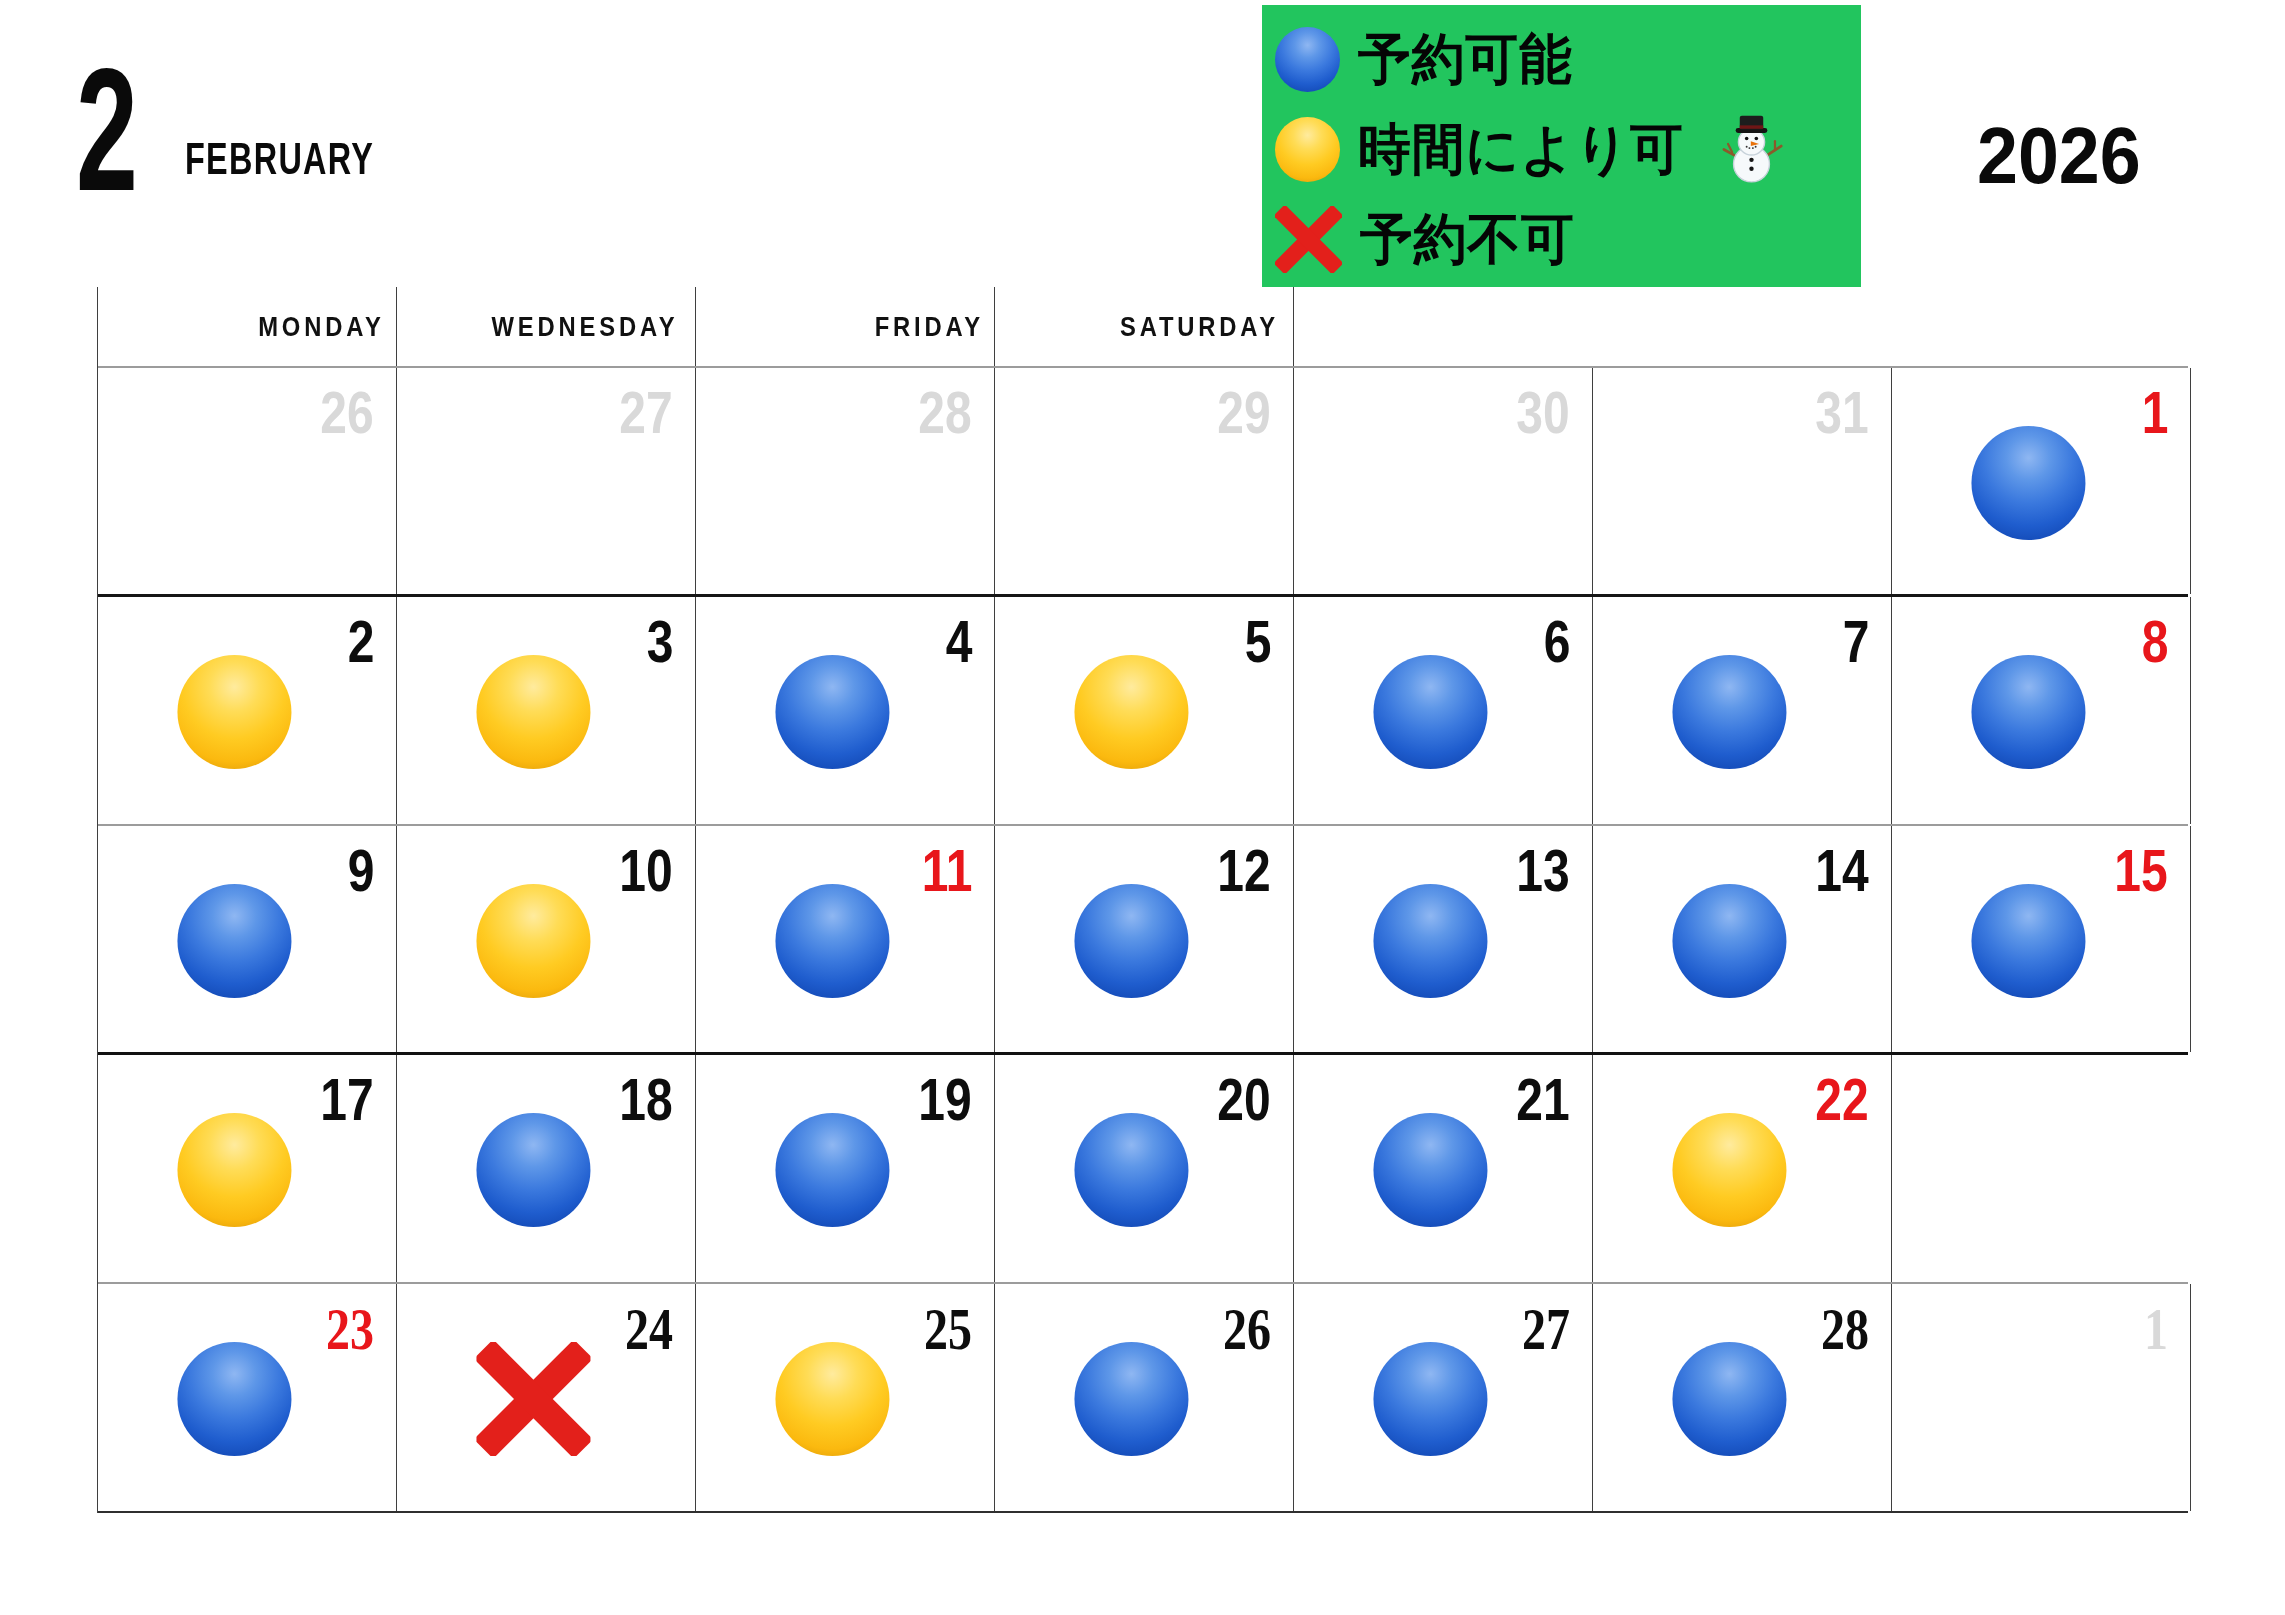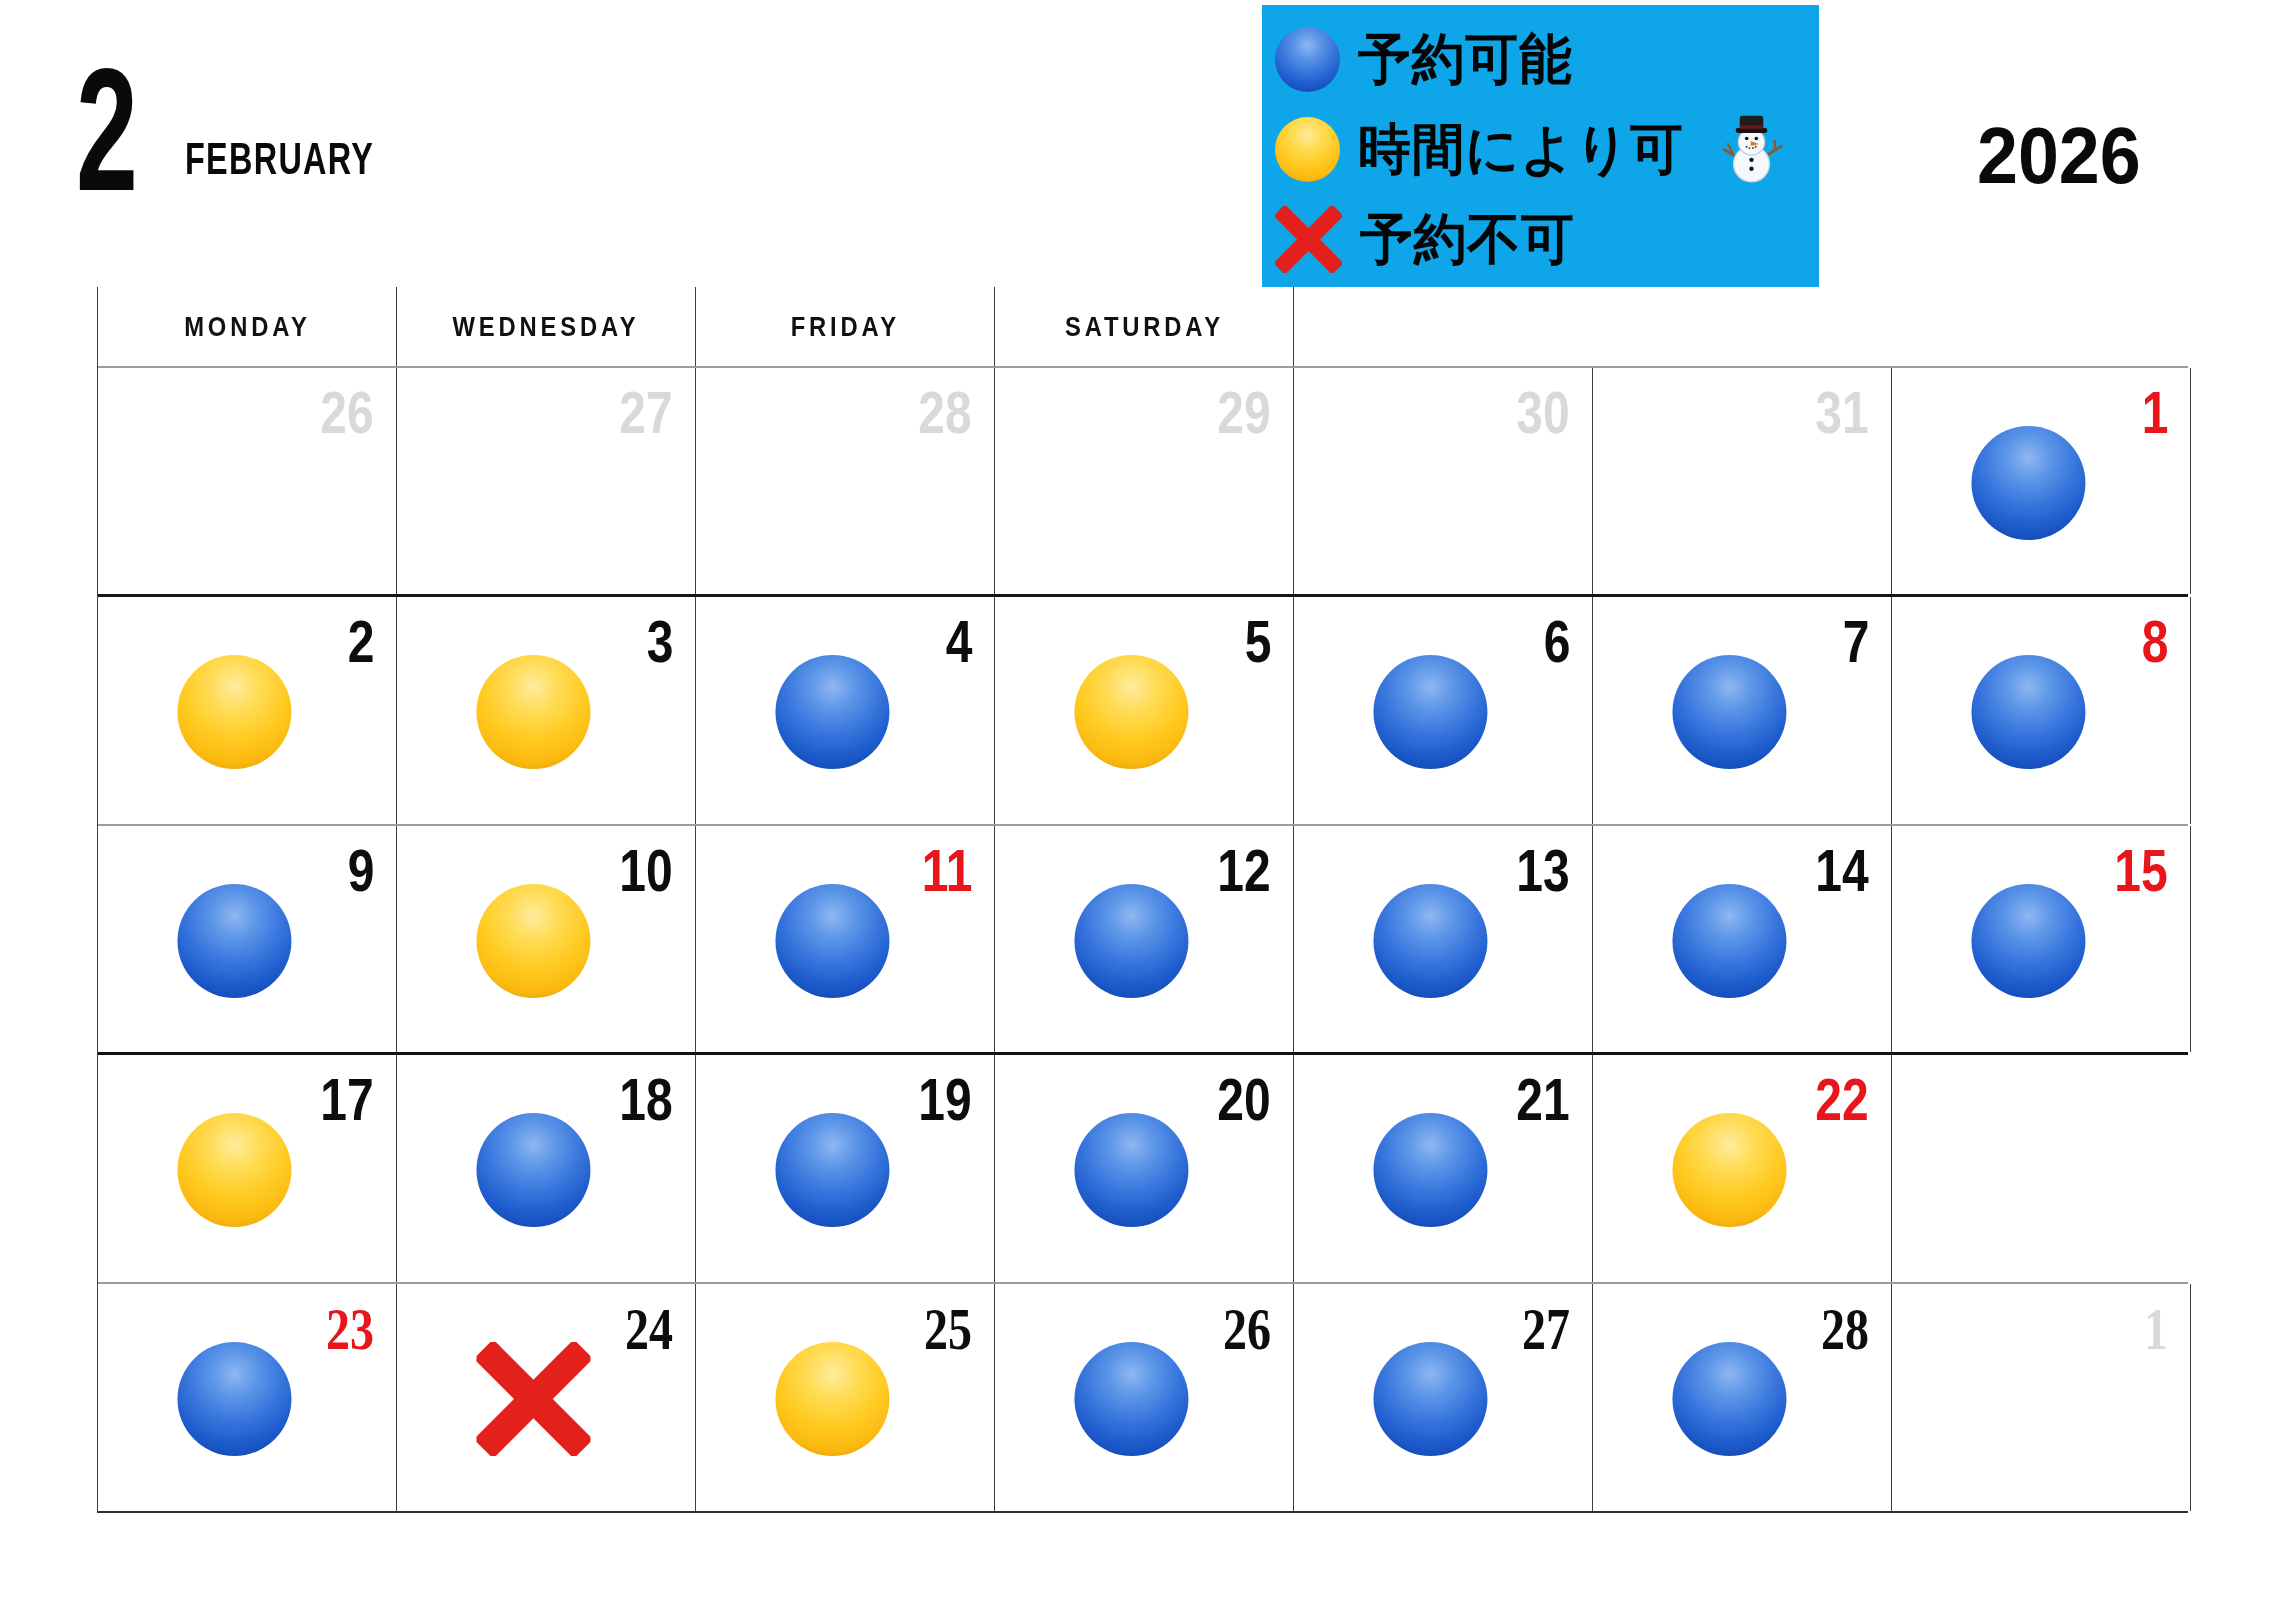--- a/index.html
+++ b/index.html
@@ -15,22 +15,22 @@
   .month-name{
     position:absolute;left:185px;top:136px;font-size:45px;font-weight:700;color:#0a0a0a;
     line-height:1;transform:scaleX(0.72);transform-origin:0 0;letter-spacing:1.8px;
   }
   .year{
     position:absolute;left:1977px;top:116px;font-size:80px;font-weight:700;color:#0a0a0a;
     line-height:1;transform:scaleX(0.92);transform-origin:0 0;
   }
   
   .legend{
-    position:absolute;left:1262px;top:5.4px;width:557px;height:283px;
-    background:#0ea5e9;padding:9px 0 0 12.7px;box-sizing:border-box;
+    position:absolute;left:1262px;top:5.4px;width:599px;height:283px;
+    background:#22c55e;padding:9px 0 0 12.7px;box-sizing:border-box;
   }
   .legend-row{display:flex;align-items:center;height:90px;gap:18px;}
   .legend-label{
     font-size:55px;font-weight:900;color:#050505;line-height:1;letter-spacing:0.9px;
     transform:scaleX(0.96);transform-origin:0 50%;white-space:nowrap;
   }
   .legend .dot{width:65px;height:65px;flex:0 0 65px;}
   .legend .xmark{width:67px;height:67px;flex:0 0 67px;}
   .snowman{width:69px;height:69px;margin-left:1.8px;}
   
@@ -54,21 +54,21 @@
   .cal-row.week{height:229px;}
   .cal-row.week-b1{border-bottom:3.6px solid #161616;}
   .cal-row.week-b2{border-bottom:2.7px solid #9c9c9c;}
   .cal-row.week-b3{border-bottom:3.6px solid #111111;}
   .cal-row.week-b4{border-bottom:2.7px solid #9c9c9c;}
   .cal-row.week-b5{border-bottom:2.7px solid #2f2f2f;font-family:Liberation Serif, serif;}
   .wd-cell,.day-cell{
     width:299px;flex:0 0 299px;box-sizing:border-box;border-right:1.8px solid #3f3f3f;
     position:relative;background:#fff;
   }
-  .wd-cell{display:flex;align-items:center;justify-content:center;}
+  .wd-cell{display:flex;align-items:center;justify-content:flex-end;}
   .wd-label{
     font-size:28px;font-weight:700;letter-spacing:4.5px;line-height:1;
     transform:scaleX(0.85);transform-origin:50% 50%;white-space:nowrap;
   }
   .day-num{
     position:absolute;top:14.5px;right:22px;font-size:60px;font-weight:700;line-height:1;
     transform:scaleX(0.8);transform-origin:100% 0;
   }
   .day-num.normal{color:#0d0d0d;}
   .day-num.red{color:#E8161B;}

